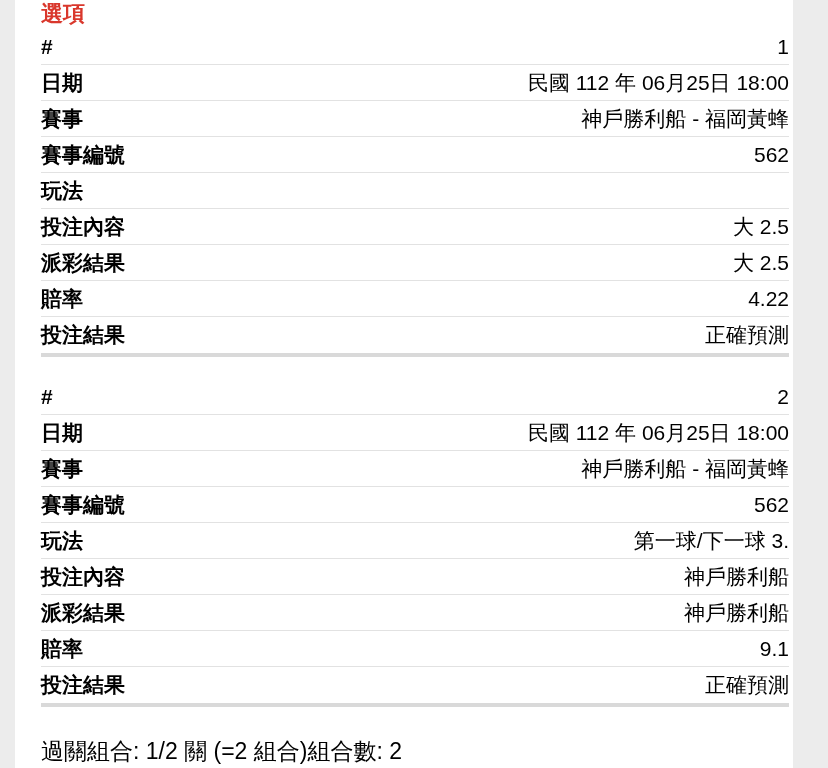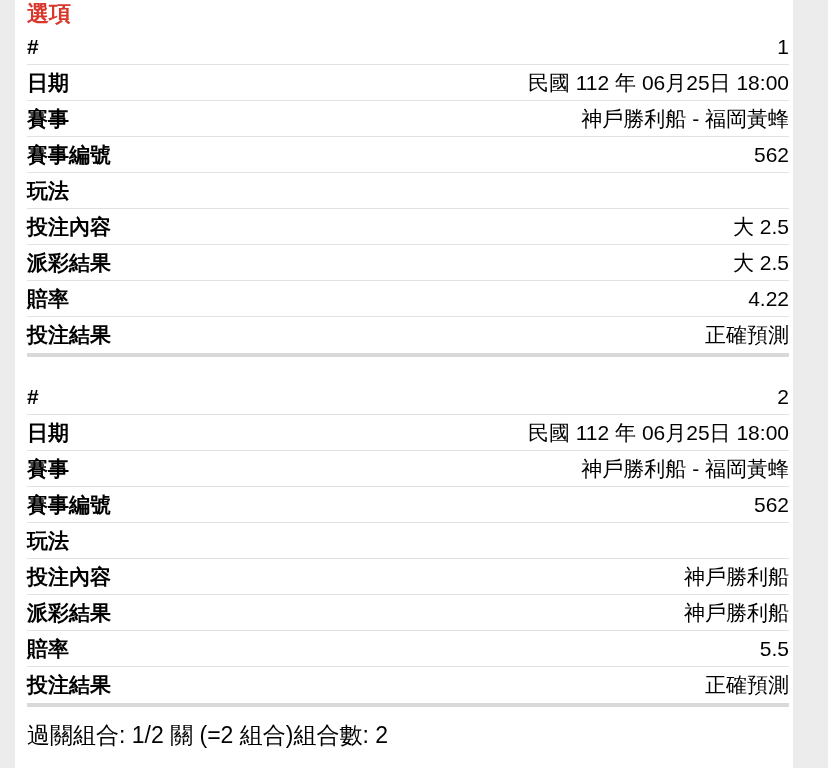--- a/index.html
+++ b/index.html
@@ -16,21 +16,21 @@
     background: var(--color-page_bg);
     font-family: "Liberation Sans", "DejaVu Sans", sans-serif;
     color: var(--color-text);
     overflow: hidden;
   }
   .panel {
     position: absolute;
     left: 15px; top: 0;
     width: 778px; height: 768px;
     background: var(--color-panel_bg);
-    padding: 0 4px 0 12px;
+    padding: 0 4px 0 26px;
   }
   .page-title {
     height: 29px;
     line-height: 27px;
     font-size: 22px;
     font-weight: bold;
     color: var(--color-accent);
   }
   .bet-table { width: 100%; }
   .bet-table.second { margin-top: 22px; }
@@ -45,21 +45,21 @@
     white-space: nowrap;
   }
   .row:last-child { border-bottom: none; }
   .row .label { font-weight: bold; }
   .row .value { font-weight: normal; text-align: right; }
   .thick-divider {
     height: 4px;
     background: var(--color-divider_thick);
   }
   .footer-line {
-    margin-top: 12px;
+    margin-top: 28px;
     font-size: 23px;
     line-height: 32px;
   }
 </style>
 </head>
 <body>
 
 <div class="panel">
 
   <div class="page-title">選項</div>
@@ -116,32 +116,33 @@
     <div class="row">
       <span class="label">賽事</span>
       <span class="value">神戶勝利船 - 福岡黃蜂</span>
     </div>
     <div class="row">
       <span class="label">賽事編號</span>
       <span class="value">562</span>
     </div>
     <div class="row">
       <span class="label">玩法</span>
+      <span class="value">第一球/下一球 3.</span>
     </div>
     <div class="row">
       <span class="label">投注內容</span>
       <span class="value">神戶勝利船</span>
     </div>
     <div class="row">
       <span class="label">派彩結果</span>
       <span class="value">神戶勝利船</span>
     </div>
     <div class="row">
       <span class="label">賠率</span>
-      <span class="value">5.5</span>
+      <span class="value">9.1</span>
     </div>
     <div class="row">
       <span class="label">投注結果</span>
       <span class="value">正確預測</span>
     </div>
   </div>
 
   <div class="thick-divider"></div>
 
   <div class="footer-line">過關組合: 1/2 關 (=2 組合)組合數: 2</div>

